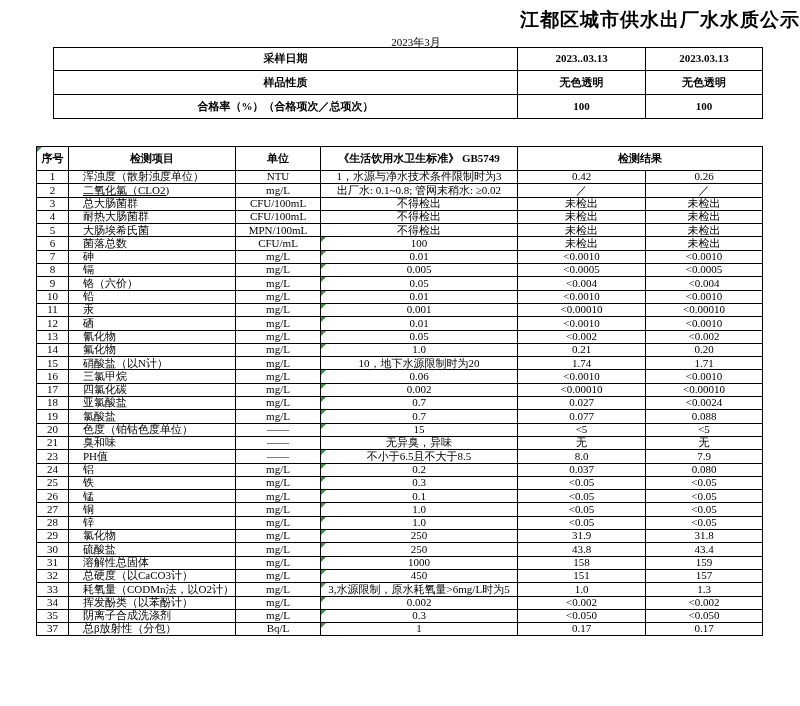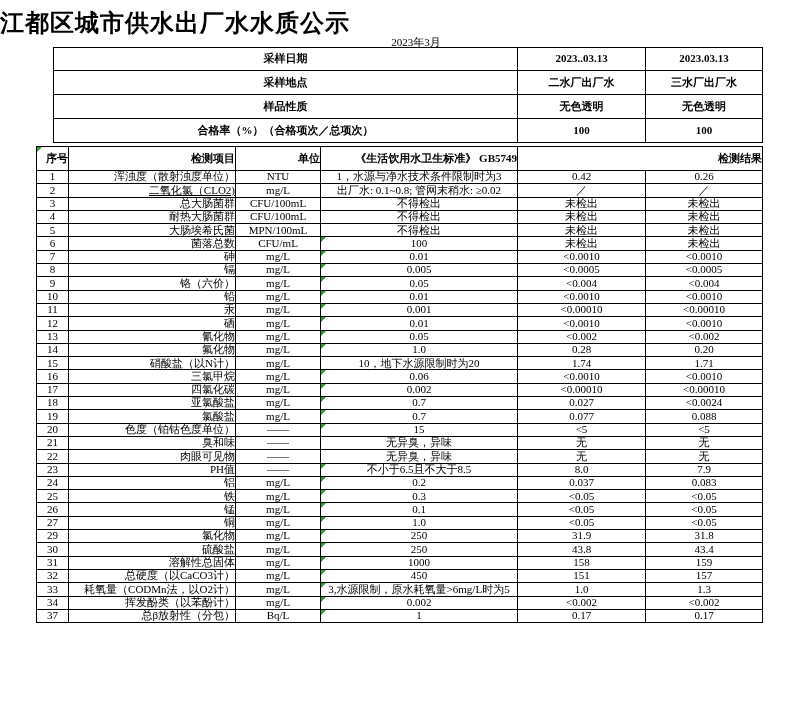--- a/index.html
+++ b/index.html
@@ -9,21 +9,21 @@
     width: 800px;
     height: 706px;
     overflow: hidden;
     color: #000;
     font-family: "Liberation Serif", "DejaVu Serif", serif;
   }
   .page { position: relative; width: 800px; height: 706px; }
 
   .title {
     position: absolute; top: 7px; left: 0; width: 800px;
-    text-align: left; font-size: 24px; font-weight: 700;
+    text-align: right; font-size: 19px; font-weight: 700;
     font-family: "Liberation Sans", "DejaVu Sans", sans-serif;
     letter-spacing: 1px;
   }
   .subtitle {
     position: absolute; top: 35px; left: 16px; width: 800px;
     text-align: center; font-size: 11px;
   }
 
   table { border-collapse: collapse; table-layout: fixed; }
   td, th {
@@ -40,23 +40,23 @@
 
   
   .info-table { position: absolute; left: 53px; top: 47px; width: 709px; }
   .info-table td { font-weight: bold; }
   .info-table tr { height: 23px; }
   .info-table tr + tr { height: 24px; }
 
   
   .main-table { position: absolute; left: 36px; top: 146px; width: 726px; }
   .main-table thead tr { height: 24px; }
-  .main-table thead th { font-weight: bold; position: relative; text-align: right; }
+  .main-table thead th { font-weight: bold; position: relative; }
   .main-table tbody tr { height: 13.3px; }
-  .c-item { text-align: right; padding-left: 14px; }
+  .c-item { text-align: left; padding-left: 14px; }
   .c-std { position: relative; margin-left: 44px; }
   .u { text-decoration: underline; margin-left: 17px; }
 
   .tri {
     position: absolute; left: 0; top: 0; width: 0; height: 0;
     border-top: 5px solid #2e9b2e;
     border-right: 5px solid transparent;
     display: block;
   }
 </style>
@@ -72,25 +72,20 @@
     <colgroup>
         <col style="width:464px">
         <col style="width:128px">
         <col style="width:117px">
       </colgroup>
     <tbody>
       <tr>
         <td>采样日期</td>
         <td>2023..03.13</td>
         <td>2023.03.13</td>
-      </tr>
-      <tr>
-        <td>采样地点</td>
-        <td>二水厂出厂水</td>
-        <td>三水厂出厂水</td>
       </tr>
       <tr>
         <td>样品性质</td>
         <td>无色透明</td>
         <td>无色透明</td>
       </tr>
       <tr>
         <td>合格率（%）（合格项次／总项次）</td>
         <td>100</td>
         <td>100</td>
@@ -219,21 +214,21 @@
       <td class="c-unit">mg/L</td>
       <td class="c-std"><span class="tri"></span><span class="std-text">0.05</span></td>
       <td class="c-r1">&lt;0.002</td>
       <td class="c-r2">&lt;0.002</td>
     </tr>
         <tr>
       <td class="c-no">14</td>
       <td class="c-item">氟化物</td>
       <td class="c-unit">mg/L</td>
       <td class="c-std"><span class="tri"></span><span class="std-text">1.0</span></td>
-      <td class="c-r1">0.28</td>
+      <td class="c-r1">0.21</td>
       <td class="c-r2">0.20</td>
     </tr>
         <tr>
       <td class="c-no">15</td>
       <td class="c-item">硝酸盐（以N计）</td>
       <td class="c-unit">mg/L</td>
       <td class="c-std"><span class="std-text">10，地下水源限制时为20</span></td>
       <td class="c-r1">1.74</td>
       <td class="c-r2">1.71</td>
     </tr>
@@ -279,42 +274,34 @@
     </tr>
         <tr>
       <td class="c-no">21</td>
       <td class="c-item">臭和味</td>
       <td class="c-unit">——</td>
       <td class="c-std"><span class="std-text">无异臭，异味</span></td>
       <td class="c-r1">无</td>
       <td class="c-r2">无</td>
     </tr>
         <tr>
-      <td class="c-no">22</td>
-      <td class="c-item">肉眼可见物</td>
-      <td class="c-unit">——</td>
-      <td class="c-std"><span class="std-text">无异臭，异味</span></td>
-      <td class="c-r1">无</td>
-      <td class="c-r2">无</td>
-    </tr>
-        <tr>
       <td class="c-no">23</td>
       <td class="c-item">PH值</td>
       <td class="c-unit">——</td>
       <td class="c-std"><span class="tri"></span><span class="std-text">不小于6.5且不大于8.5</span></td>
       <td class="c-r1">8.0</td>
       <td class="c-r2">7.9</td>
     </tr>
         <tr>
       <td class="c-no">24</td>
       <td class="c-item">铝</td>
       <td class="c-unit">mg/L</td>
       <td class="c-std"><span class="tri"></span><span class="std-text">0.2</span></td>
       <td class="c-r1">0.037</td>
-      <td class="c-r2">0.083</td>
+      <td class="c-r2">0.080</td>
     </tr>
         <tr>
       <td class="c-no">25</td>
       <td class="c-item">铁</td>
       <td class="c-unit">mg/L</td>
       <td class="c-std"><span class="tri"></span><span class="std-text">0.3</span></td>
       <td class="c-r1">&lt;0.05</td>
       <td class="c-r2">&lt;0.05</td>
     </tr>
         <tr>
@@ -327,20 +314,28 @@
     </tr>
         <tr>
       <td class="c-no">27</td>
       <td class="c-item">铜</td>
       <td class="c-unit">mg/L</td>
       <td class="c-std"><span class="tri"></span><span class="std-text">1.0</span></td>
       <td class="c-r1">&lt;0.05</td>
       <td class="c-r2">&lt;0.05</td>
     </tr>
         <tr>
+      <td class="c-no">28</td>
+      <td class="c-item">锌</td>
+      <td class="c-unit">mg/L</td>
+      <td class="c-std"><span class="tri"></span><span class="std-text">1.0</span></td>
+      <td class="c-r1">&lt;0.05</td>
+      <td class="c-r2">&lt;0.05</td>
+    </tr>
+        <tr>
       <td class="c-no">29</td>
       <td class="c-item">氯化物</td>
       <td class="c-unit">mg/L</td>
       <td class="c-std"><span class="tri"></span><span class="std-text">250</span></td>
       <td class="c-r1">31.9</td>
       <td class="c-r2">31.8</td>
     </tr>
         <tr>
       <td class="c-no">30</td>
       <td class="c-item">硫酸盐</td>
@@ -373,20 +368,28 @@
       <td class="c-r1">1.0</td>
       <td class="c-r2">1.3</td>
     </tr>
         <tr>
       <td class="c-no">34</td>
       <td class="c-item">挥发酚类（以苯酚计）</td>
       <td class="c-unit">mg/L</td>
       <td class="c-std"><span class="tri"></span><span class="std-text">0.002</span></td>
       <td class="c-r1">&lt;0.002</td>
       <td class="c-r2">&lt;0.002</td>
+    </tr>
+        <tr>
+      <td class="c-no">35</td>
+      <td class="c-item">阴离子合成洗涤剂</td>
+      <td class="c-unit">mg/L</td>
+      <td class="c-std"><span class="tri"></span><span class="std-text">0.3</span></td>
+      <td class="c-r1">&lt;0.050</td>
+      <td class="c-r2">&lt;0.050</td>
     </tr>
         <tr>
       <td class="c-no">37</td>
       <td class="c-item">总β放射性（分包）</td>
       <td class="c-unit">Bq/L</td>
       <td class="c-std"><span class="tri"></span><span class="std-text">1</span></td>
       <td class="c-r1">0.17</td>
       <td class="c-r2">0.17</td>
     </tr>
       </tbody>

